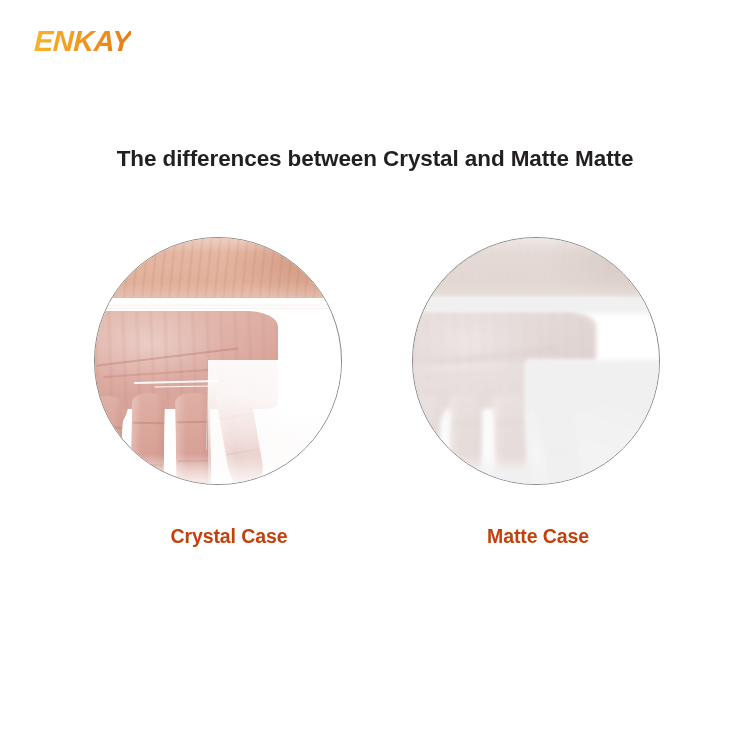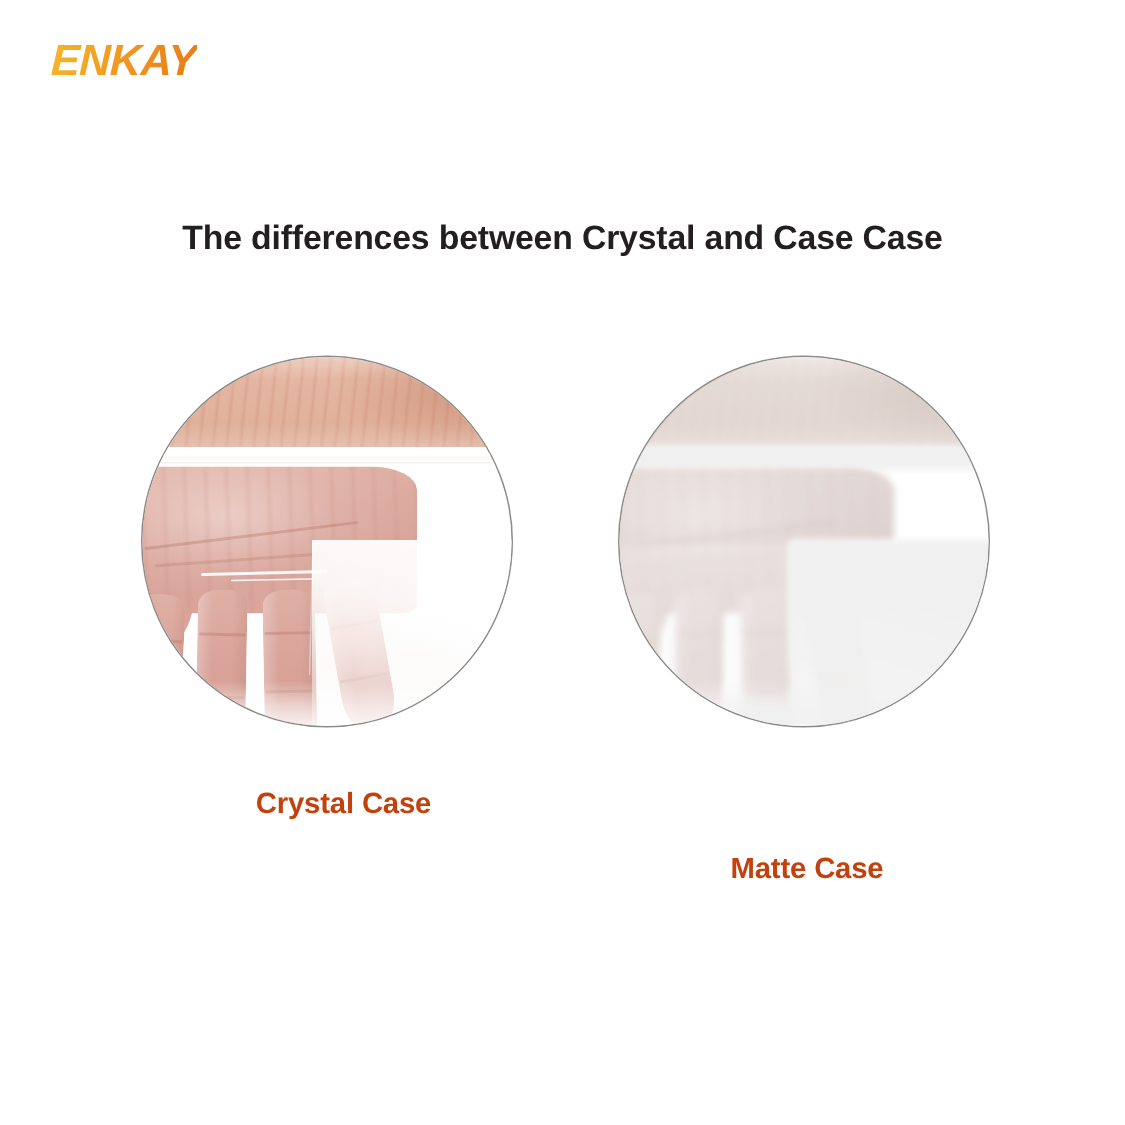--- a/index.html
+++ b/index.html
@@ -324,30 +324,30 @@
     position: absolute;
     top: 288px;
     width: 250px;
     text-align: center;
     font-size: 19.5px;
     font-weight: bold;
     color: #c2410c;
     letter-spacing: -0.1px;
   }
   .compare-item.left  .case-label { left: 10px; }
-  .compare-item.right .case-label { left: 1px; margin-top: 43px; }
+  .compare-item.right .case-label { left: 1px; }
 </style>
 </head>
 <body>
 
 <div id="page">
 
   <div id="brand-logo">ENKAY</div>
 
-  <div id="page-title">The differences between Crystal and Case Case</div>
+  <div id="page-title">The differences between Crystal and Matte Matte</div>
 
   <div id="compare-row">
 
     <div class="compare-item left">
 
       <div class="circle-frame">
         <div class="scene crystal">
 
           <div class="skin-top"></div>
           <div class="case-rim"></div>

